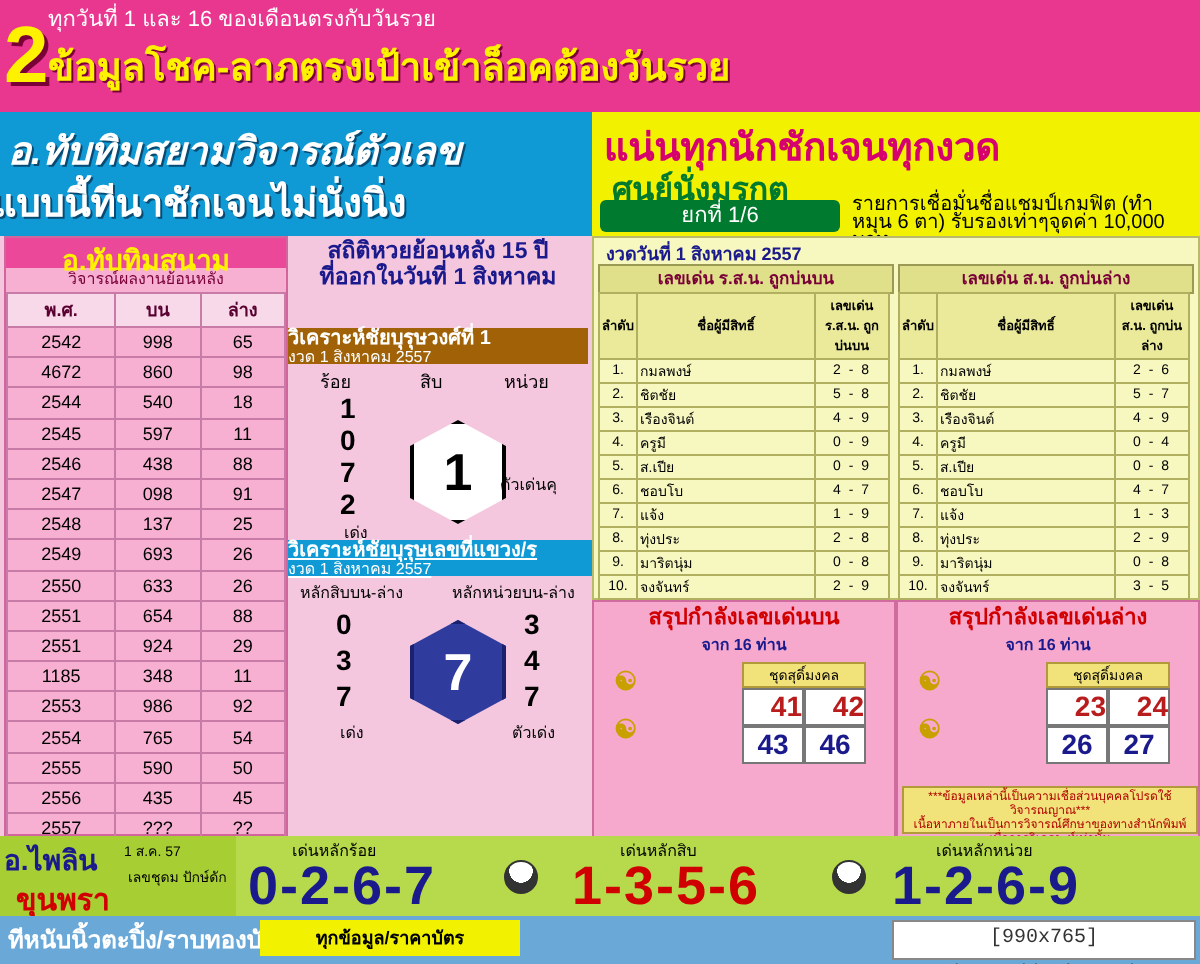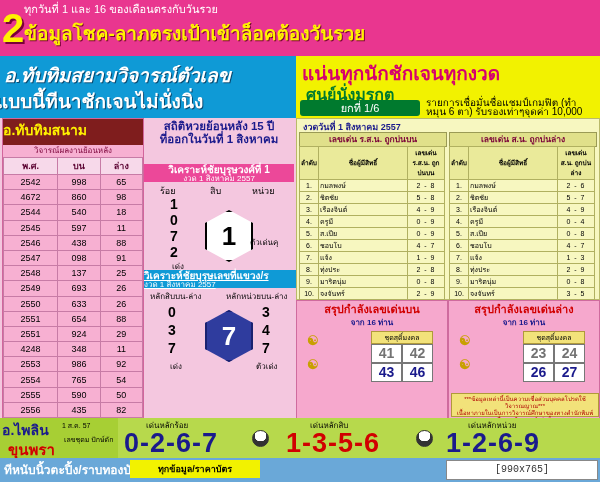--- a/index.html
+++ b/index.html
@@ -31,33 +31,33 @@
   .righthead .badge{position:absolute;left:4px;top:44px;width:120px;height:16px;background:#007a2e;
      color:#ffffff;font-size:11px;text-align:center;line-height:16px;border-radius:3px;}
   .righthead .sub{position:absolute;left:130px;top:42px;font-size:10px;color:#000;line-height:9px;width:170px;}
 
   
   .body{position:absolute;left:0;top:118px;width:600px;height:300px;background:#f4c7df;}
 
   
   .panelA{position:absolute;left:2px;top:0px;width:140px;height:298px;background:#f7b0d2;
      border:1px solid #d2669c;}
-  .panelA .hdr{height:26px;background:#7f1d1d;color:#fff200;font-size:14px;font-weight:bold;
-     text-align:left;line-height:22px;}
+  .panelA .hdr{height:15px;background:#ec4899;color:#fff200;font-size:14px;font-weight:bold;
+     text-align:center;line-height:22px;}
   .panelA .hdr2{height:12px;background:#f7b0d2;color:#7a0038;font-size:8px;text-align:center;line-height:12px;}
   .tblA{width:100%;border-collapse:collapse;font-size:9px;}
   .tblA th{background:#f7d9ea;border:1px solid #c77ba6;height:14px;color:#5a0030;font-size:9px;}
   .tblA td{border:1px solid #c77ba6;height:12.2px;text-align:center;color:#000;}
 
   
   .panelB{position:absolute;left:144px;top:0px;width:150px;height:298px;background:#f4c7df;}
   .bnote{position:absolute;left:0;top:2px;width:150px;text-align:center;font-size:11.5px;
      font-weight:bold;color:#1a1a8c;line-height:13px;}
-  .bbar1{position:absolute;left:0;top:46px;width:150px;height:17px;background:#ec4899;color:#ffffff;
-     font-size:10px;font-weight:bold;text-align:center;line-height:9px;padding-top:1px;}
+  .bbar1{position:absolute;left:0;top:46px;width:150px;height:17px;background:#a16207;color:#ffffff;
+     font-size:10px;font-weight:bold;line-height:9px;padding-top:1px;}
   .bbar1 small{display:block;font-size:8px;font-weight:normal;}
   .bbar2{position:absolute;left:0;top:152px;width:174px;height:17px;background:#0f9ad6;color:#ffffff;
      font-size:10px;font-weight:bold;text-align:left;line-height:9px;padding-top:1px;text-decoration:underline;}
   .bbar2 small{display:block;font-size:8px;font-weight:normal;}
   .labrow{position:absolute;width:150px;font-size:9px;color:#000;}
   .diagram{position:absolute;left:8px;width:134px;height:78px;}
   .dnum{position:absolute;font-size:14px;font-weight:bold;color:#000;}
   .hexwrap{position:absolute;left:53px;top:14px;width:44px;height:48px;}
   .hex{width:44px;height:48px;background:#ffffff;border:2px solid #000;
      clip-path:polygon(50% 0%,100% 25%,100% 75%,50% 100%,0% 75%,0% 25%);
@@ -82,21 +82,21 @@
   .tblCR{left:152px;}
 
   
   .panelD{position:absolute;left:296px;top:182px;width:150px;height:118px;background:#f6a8cd;border:1px solid #cf6b9e;}
   .panelE{position:absolute;left:448px;top:182px;width:150px;height:118px;background:#f6a8cd;border:1px solid #cf6b9e;}
   .dh{height:16px;text-align:center;font-size:11px;font-weight:bold;color:#d10000;line-height:16px;}
   .dh2{height:11px;text-align:center;font-size:8px;font-weight:bold;color:#1a1a8c;line-height:11px;}
   .numblock{position:absolute;top:30px;width:62px;}
   .nbtitle{font-size:7px;text-align:center;color:#000;background:#f2e27a;border:1px solid #b09a3a;}
   .nbcell{font-size:14px;font-weight:bold;text-align:center;border:1px solid #777;background:#ffffff;height:17px;line-height:17px;}
-  .nbcell.red{color:#737373;}
+  .nbcell.red{color:#b91c1c;text-align:right;}
   .nbcell.blue{color:#1a1a8c;}
   .yy{position:absolute;font-size:13px;font-weight:bold;color:#c8a000;}
   .warn{position:absolute;left:2px;bottom:2px;width:146px;height:20px;background:#f2e27a;border:1px solid #b09a3a;
      font-size:6px;color:#b00000;text-align:center;line-height:7px;padding-top:2px;}
 
   
   .greenband{position:absolute;left:0;top:418px;width:600px;height:44px;background:#b7d94c;}
   .gleft{position:absolute;left:0;top:0;width:118px;height:44px;background:#a7cf34;}
   .gl1{position:absolute;left:2px;top:1px;font-size:14px;font-weight:bold;color:#1a1a8c;}
   .gl2{position:absolute;left:8px;top:20px;font-size:15px;font-weight:bold;color:#d10000;}
@@ -202,21 +202,21 @@
               <td>2551</td>
               <td>654</td>
               <td>88</td>
             </tr>
           <tr>
               <td>2551</td>
               <td>924</td>
               <td>29</td>
             </tr>
           <tr>
-              <td>4248</td>
+              <td>1185</td>
               <td>348</td>
               <td>11</td>
             </tr>
           <tr>
               <td>2553</td>
               <td>986</td>
               <td>92</td>
             </tr>
           <tr>
               <td>2554</td>
@@ -224,21 +224,21 @@
               <td>54</td>
             </tr>
           <tr>
               <td>2555</td>
               <td>590</td>
               <td>50</td>
             </tr>
           <tr>
               <td>2556</td>
               <td>435</td>
-              <td>82</td>
+              <td>45</td>
             </tr>
           <tr>
               <td>2557</td>
               <td>???</td>
               <td>??</td>
             </tr>
         </tbody>
       </table>
     </div>
 

